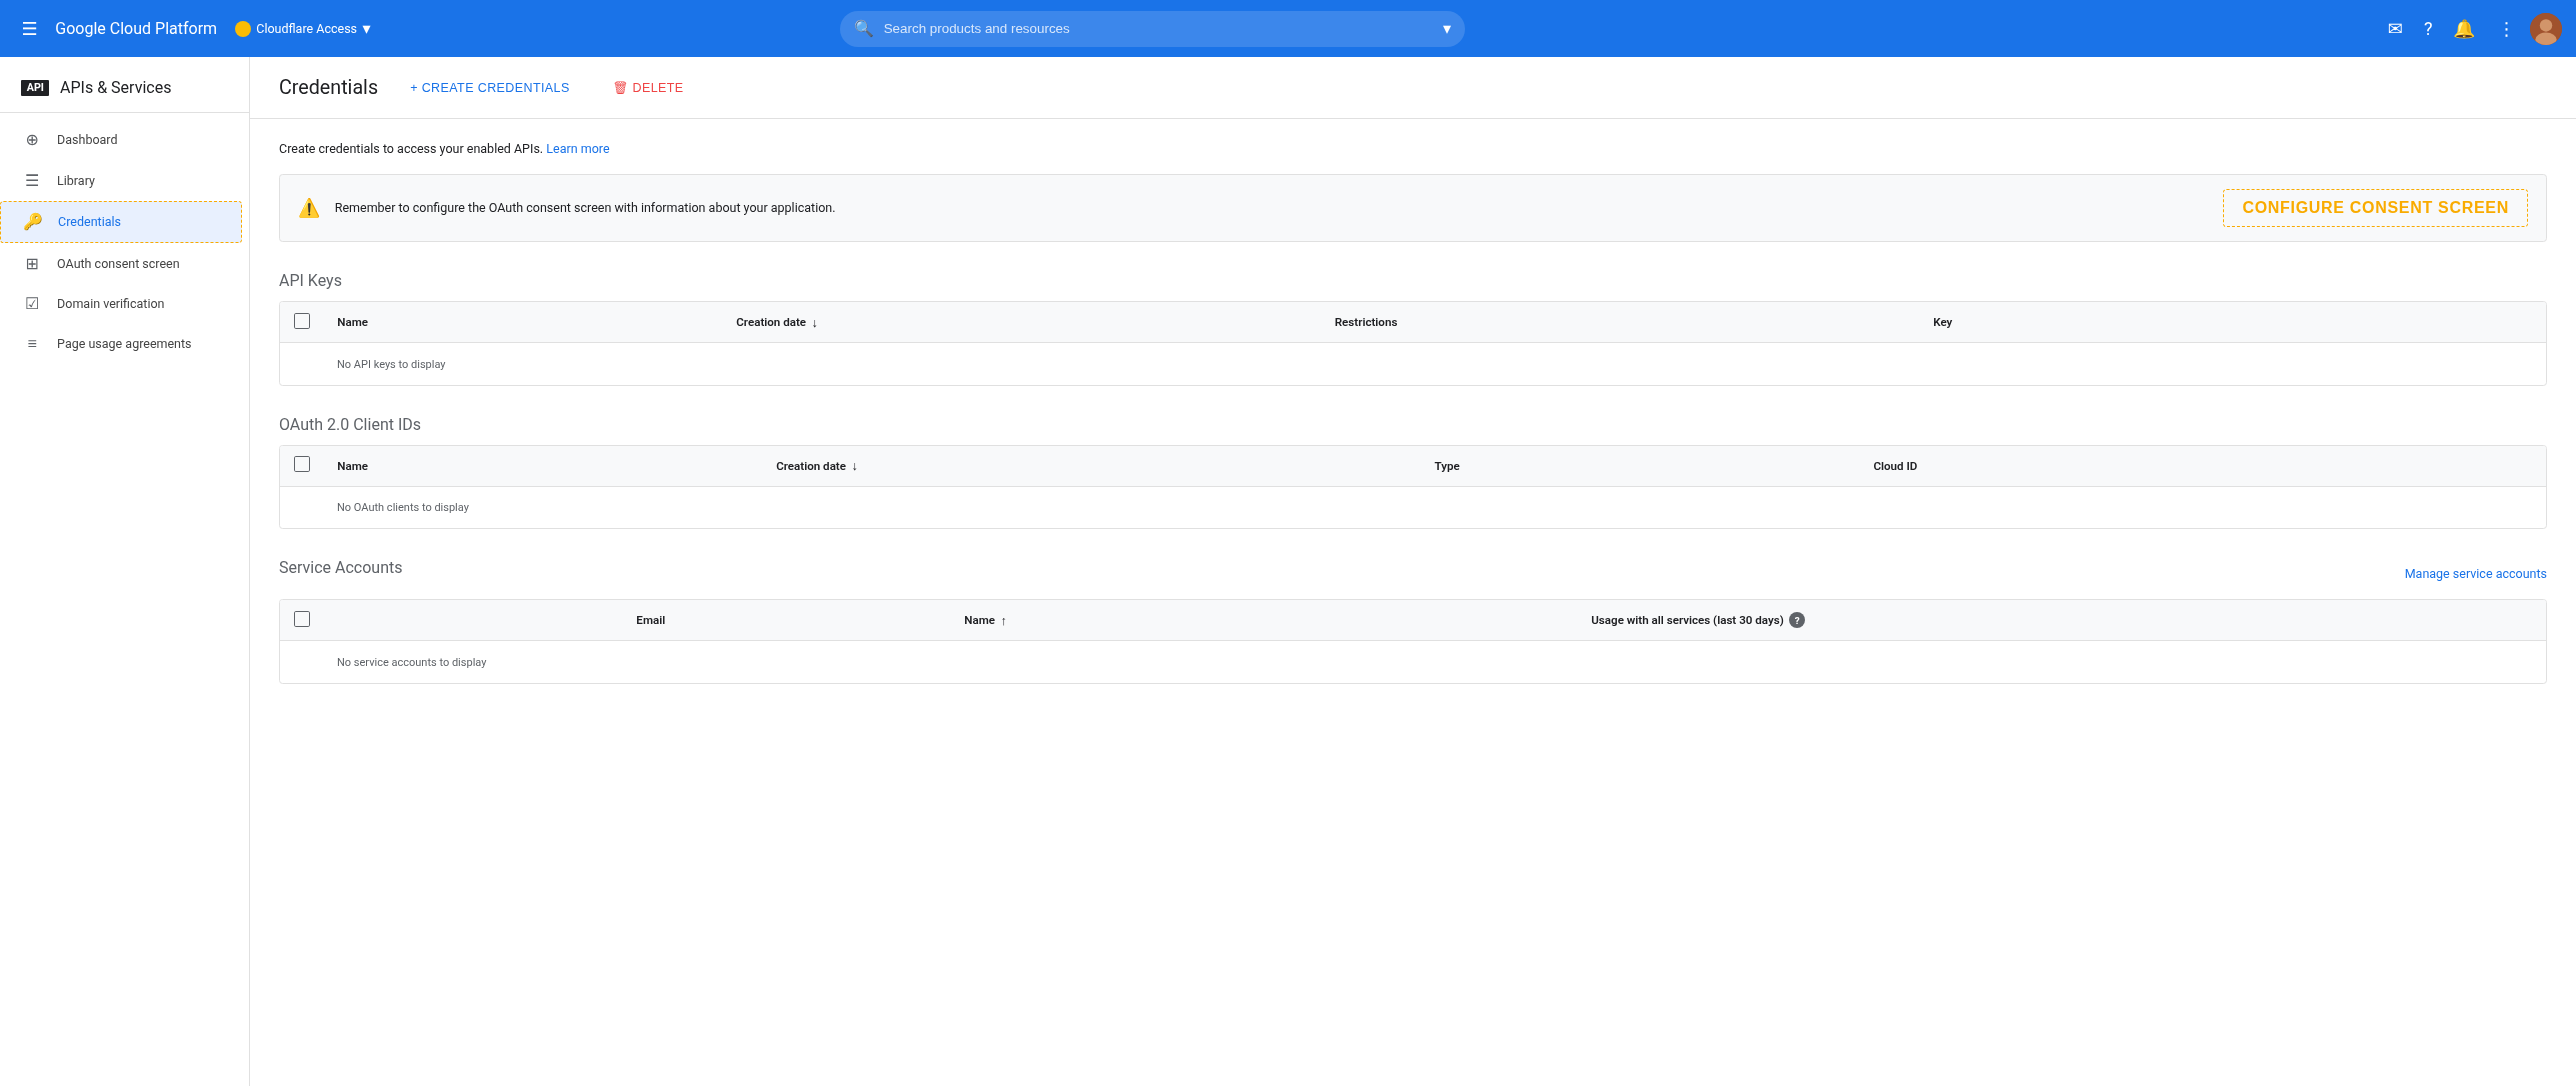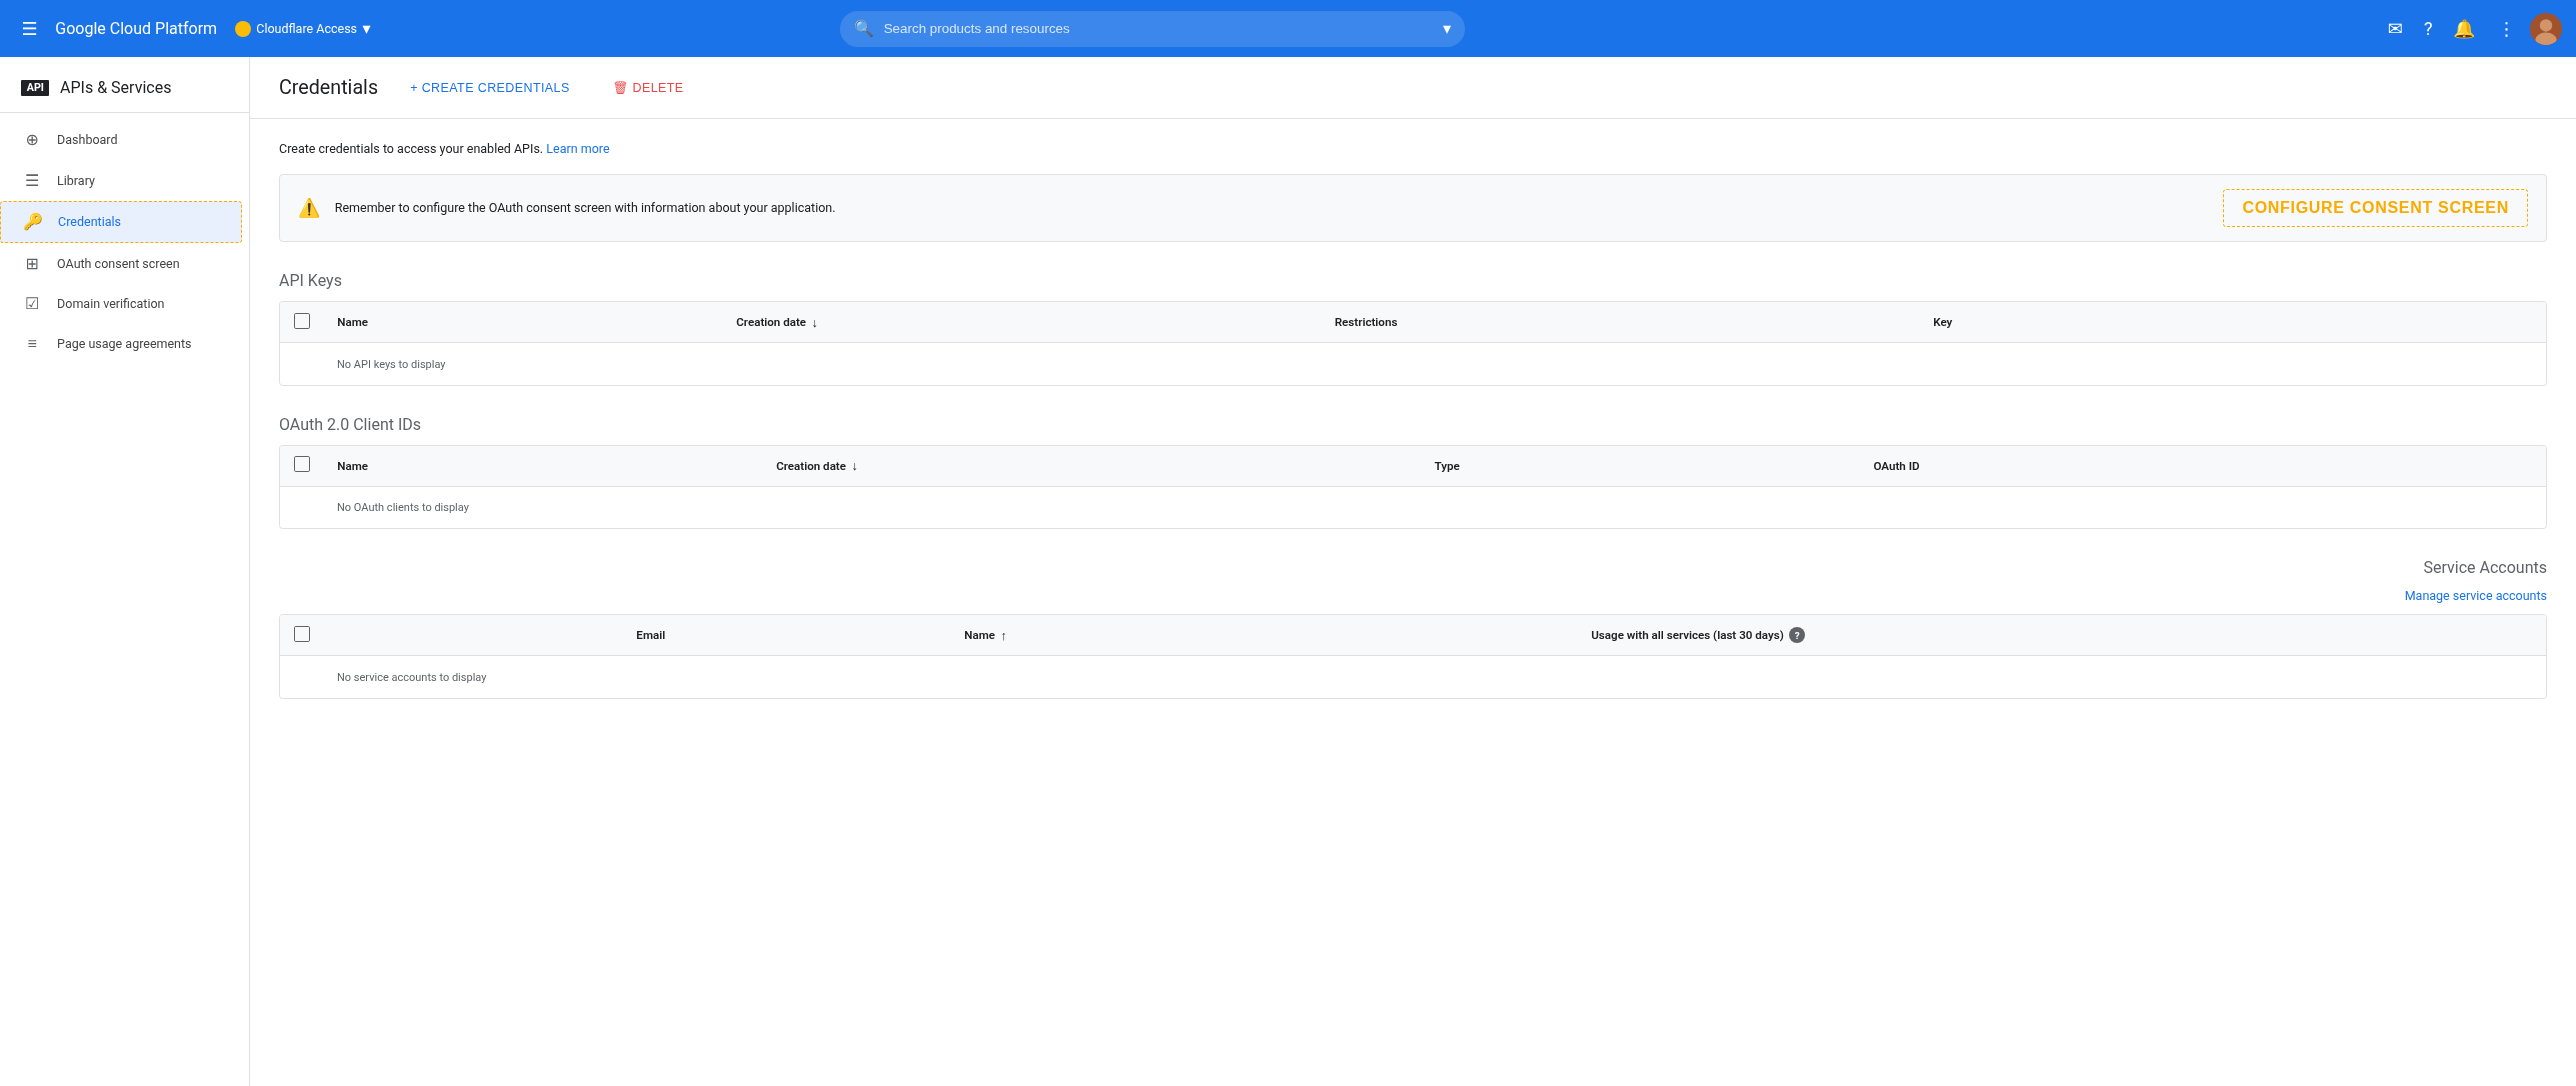--- a/index.html
+++ b/index.html
@@ -189,24 +189,23 @@
     
     .section { margin-bottom: 29px; }
     .section-title {
       font-size: 16px;
       font-weight: 400;
       color: #5f6368;
       margin-bottom: 10.7px;
     }
     .section-header-row {
       display: flex;
-      align-items: flex-end;
+      align-items: center;
       justify-content: space-between;
       margin-bottom: 10.7px;
-      flex-direction: column;
     }
     .manage-link {
       color: #1a73e8;
       font-size: 12.5px;
       text-decoration: none;
       cursor: pointer;
     }
 
     
     .table-container {
@@ -373,21 +372,21 @@
         <h2 class="section-title">OAuth 2.0 Client IDs</h2>
         <div class="table-container">
           <div class="table-header">
             <div class="col-checkbox"><span class="checkbox"></span></div>
             <div class="col-name">Name</div>
             <div class="col-date">
               <span>Creation date</span>
               <span class="sort-icon">↓</span>
             </div>
             <div class="col-type">Type</div>
-            <div class="col-client-id">OAuth ID</div>
+            <div class="col-client-id">Cloud ID</div>
           </div>
           <div class="empty-row">No OAuth clients to display</div>
         </div>
       </div>
 
       <div class="section">
         <div class="section-header-row">
           <h2 class="section-title">Service Accounts</h2>
           <a href="#" class="manage-link">Manage service accounts</a>
         </div>

